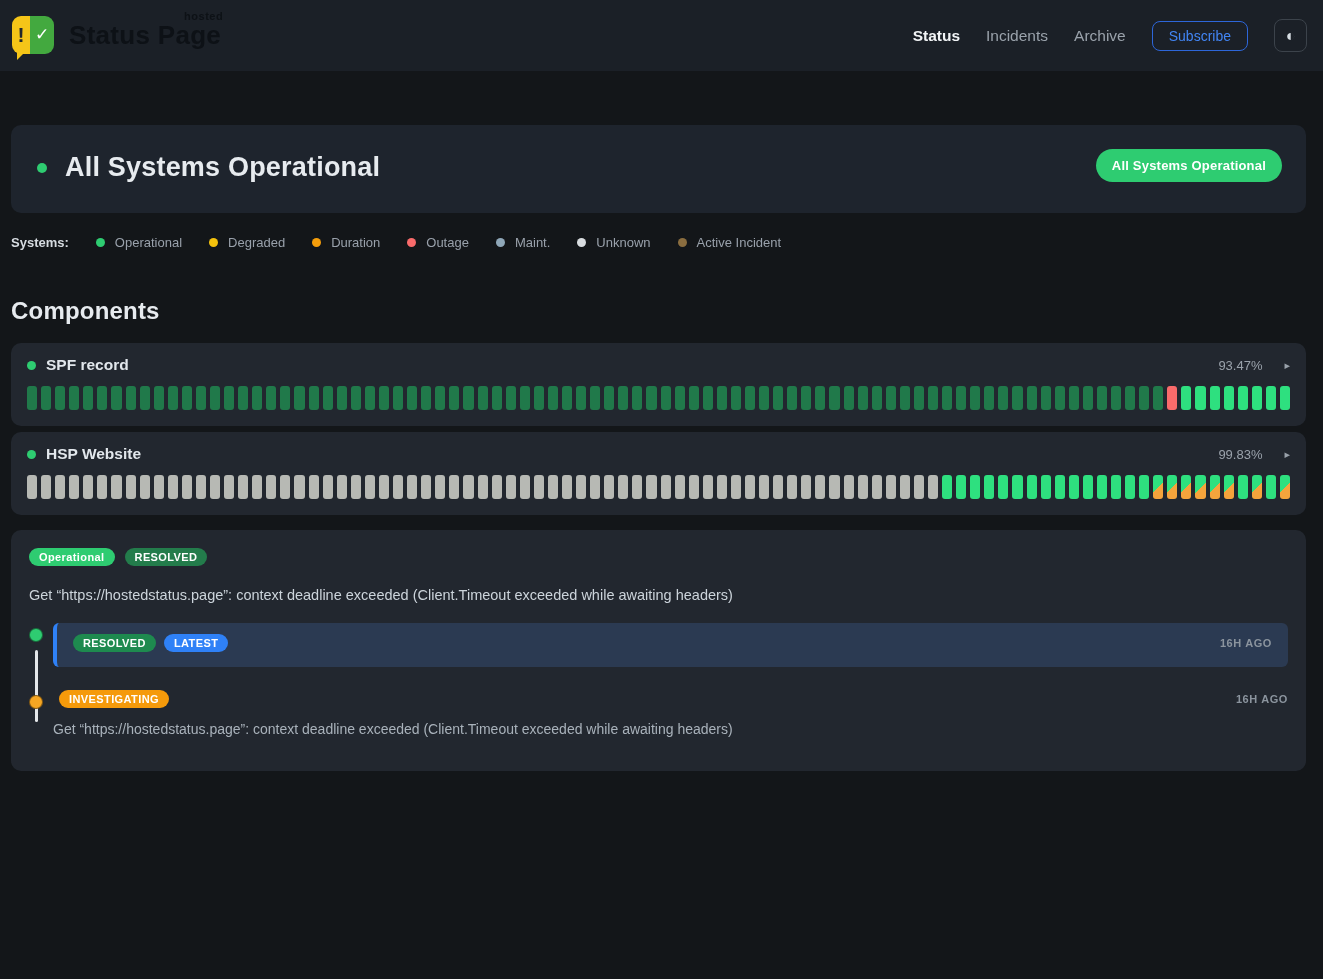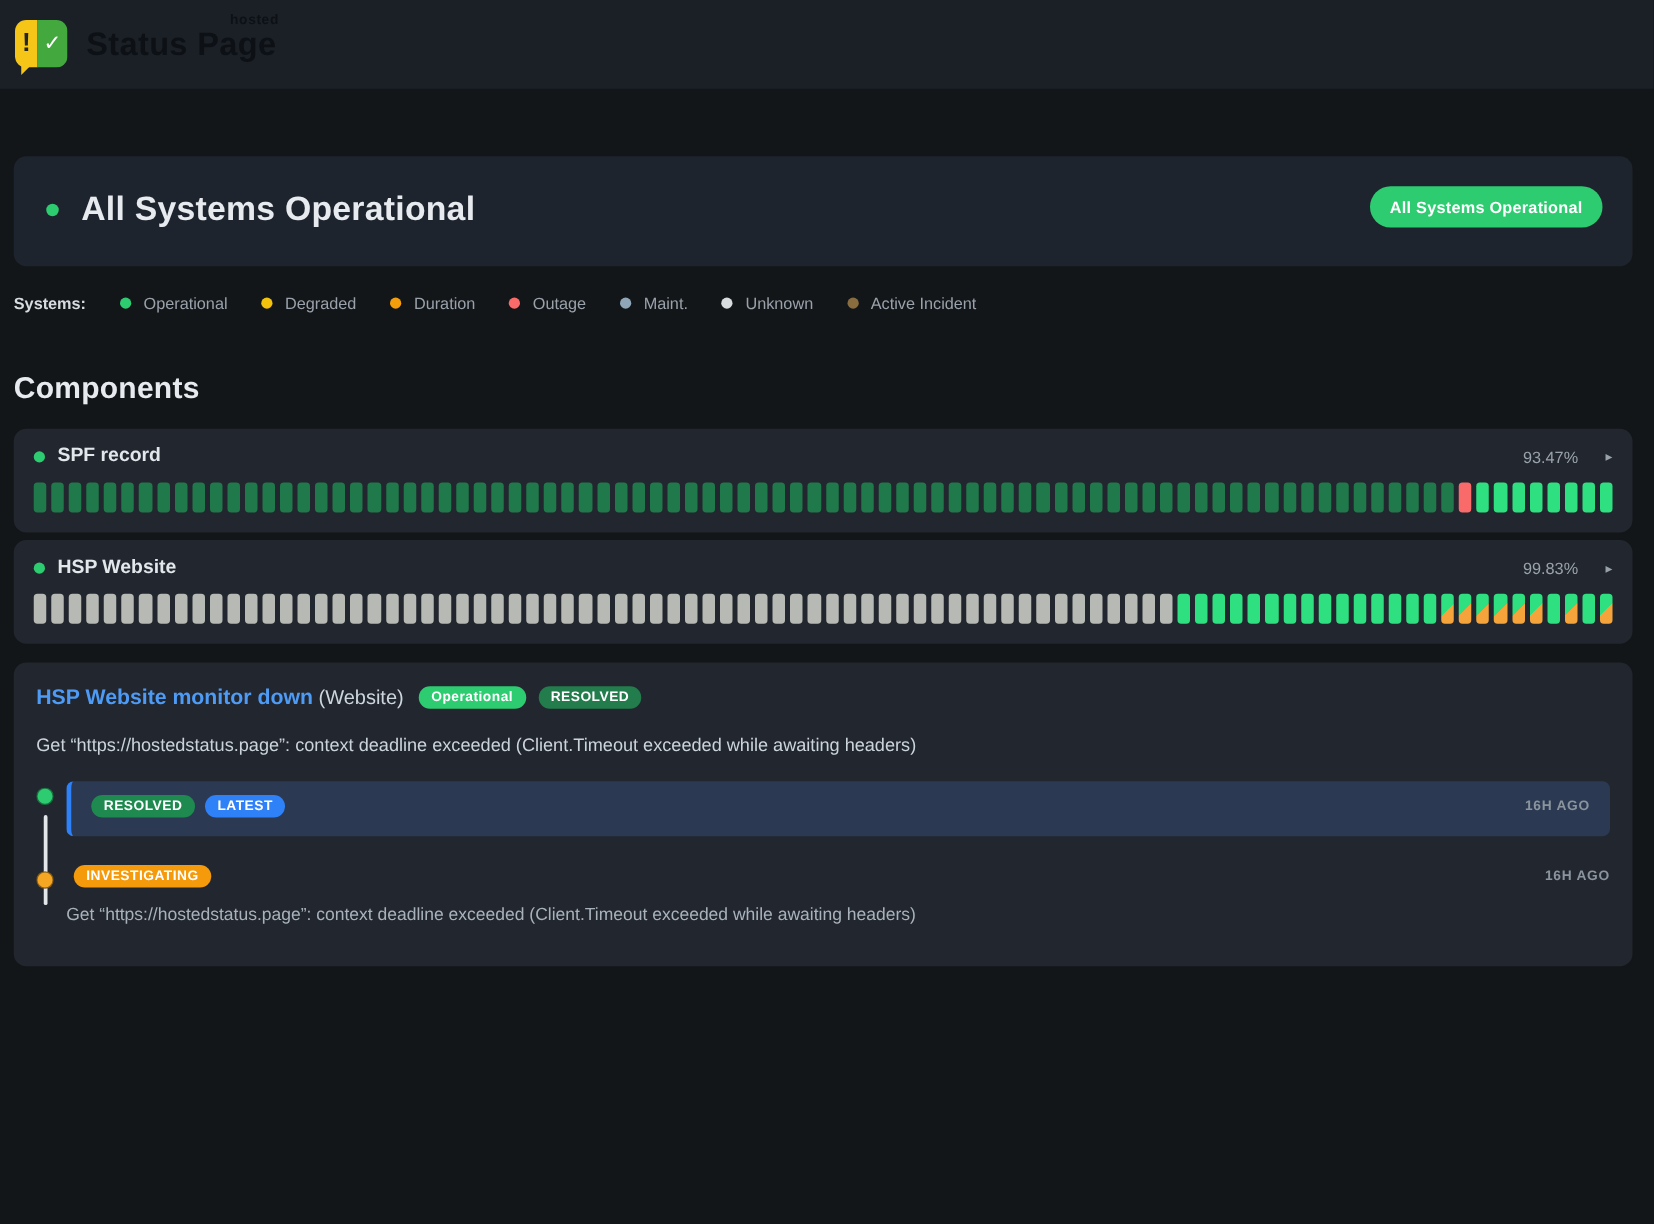--- a/index.html
+++ b/index.html
@@ -107,20 +107,31 @@
         <span class="logo-left">!</span>
         <span class="logo-right">✓</span>
       </div>
       <span class="logo-tail"></span>
     </div>
     <span class="brand-name">
       <span>Status Page</span>
       <span class="brand-sup">hosted</span>
     </span>
   </div>
+  <div class="header-right">
+    <nav id="nav-items">
+        <span class="nav-item active">Status</span>
+        <span class="nav-item">Incidents</span>
+        <span class="nav-item">Archive</span>
+      </nav>
+    <button class="subscribe-btn">Subscribe</button>
+    <button class="theme-btn">
+        <span>◐</span>
+      </button>
+  </div>
 </header>
 
 <div class="main">
 
   <section class="hero-card">
     <div class="hero-title-row">
       <span class="dot dot-lg" style="background: rgb(46, 204, 113);"></span>
       <h1 class="hero-title">All Systems Operational</h1>
     </div>
     <span class="hero-badge" style="background: rgb(46, 204, 113);">All Systems Operational</span>
@@ -360,24 +371,20 @@
           <span class="bar" style="background: linear-gradient(135deg, rgb(46, 224, 127) 52%, rgb(245, 164, 60) 52%);"></span>
           <span class="bar" style="background: rgb(46, 224, 127);"></span>
           <span class="bar" style="background: linear-gradient(135deg, rgb(46, 224, 127) 52%, rgb(245, 164, 60) 52%);"></span>
         </div>
   </section>
     </div>
 
 
   <section class="incident-card">
     <div class="incident-title-row">
-      <span>
-        <a class="incident-link">HSP Website monitor down</a>
-        <span class="component-suffix">(Website)</span>
-      </span>
       <span id="incident-badges" style="display:inline-flex;gap:10px;align-items:center;">
           <span class="pill" style="background: rgb(46, 204, 113);">Operational</span>
           <span class="pill" style="background: rgb(35, 124, 75);">RESOLVED</span>
         </span>
     </div>
     <p class="incident-desc">Get “https://hostedstatus.page”: context deadline exceeded (Client.Timeout exceeded while awaiting headers)</p>
 
     <div class="timeline" id="timeline">
       <div class="t-line"></div>
     <div class="t-entry">

